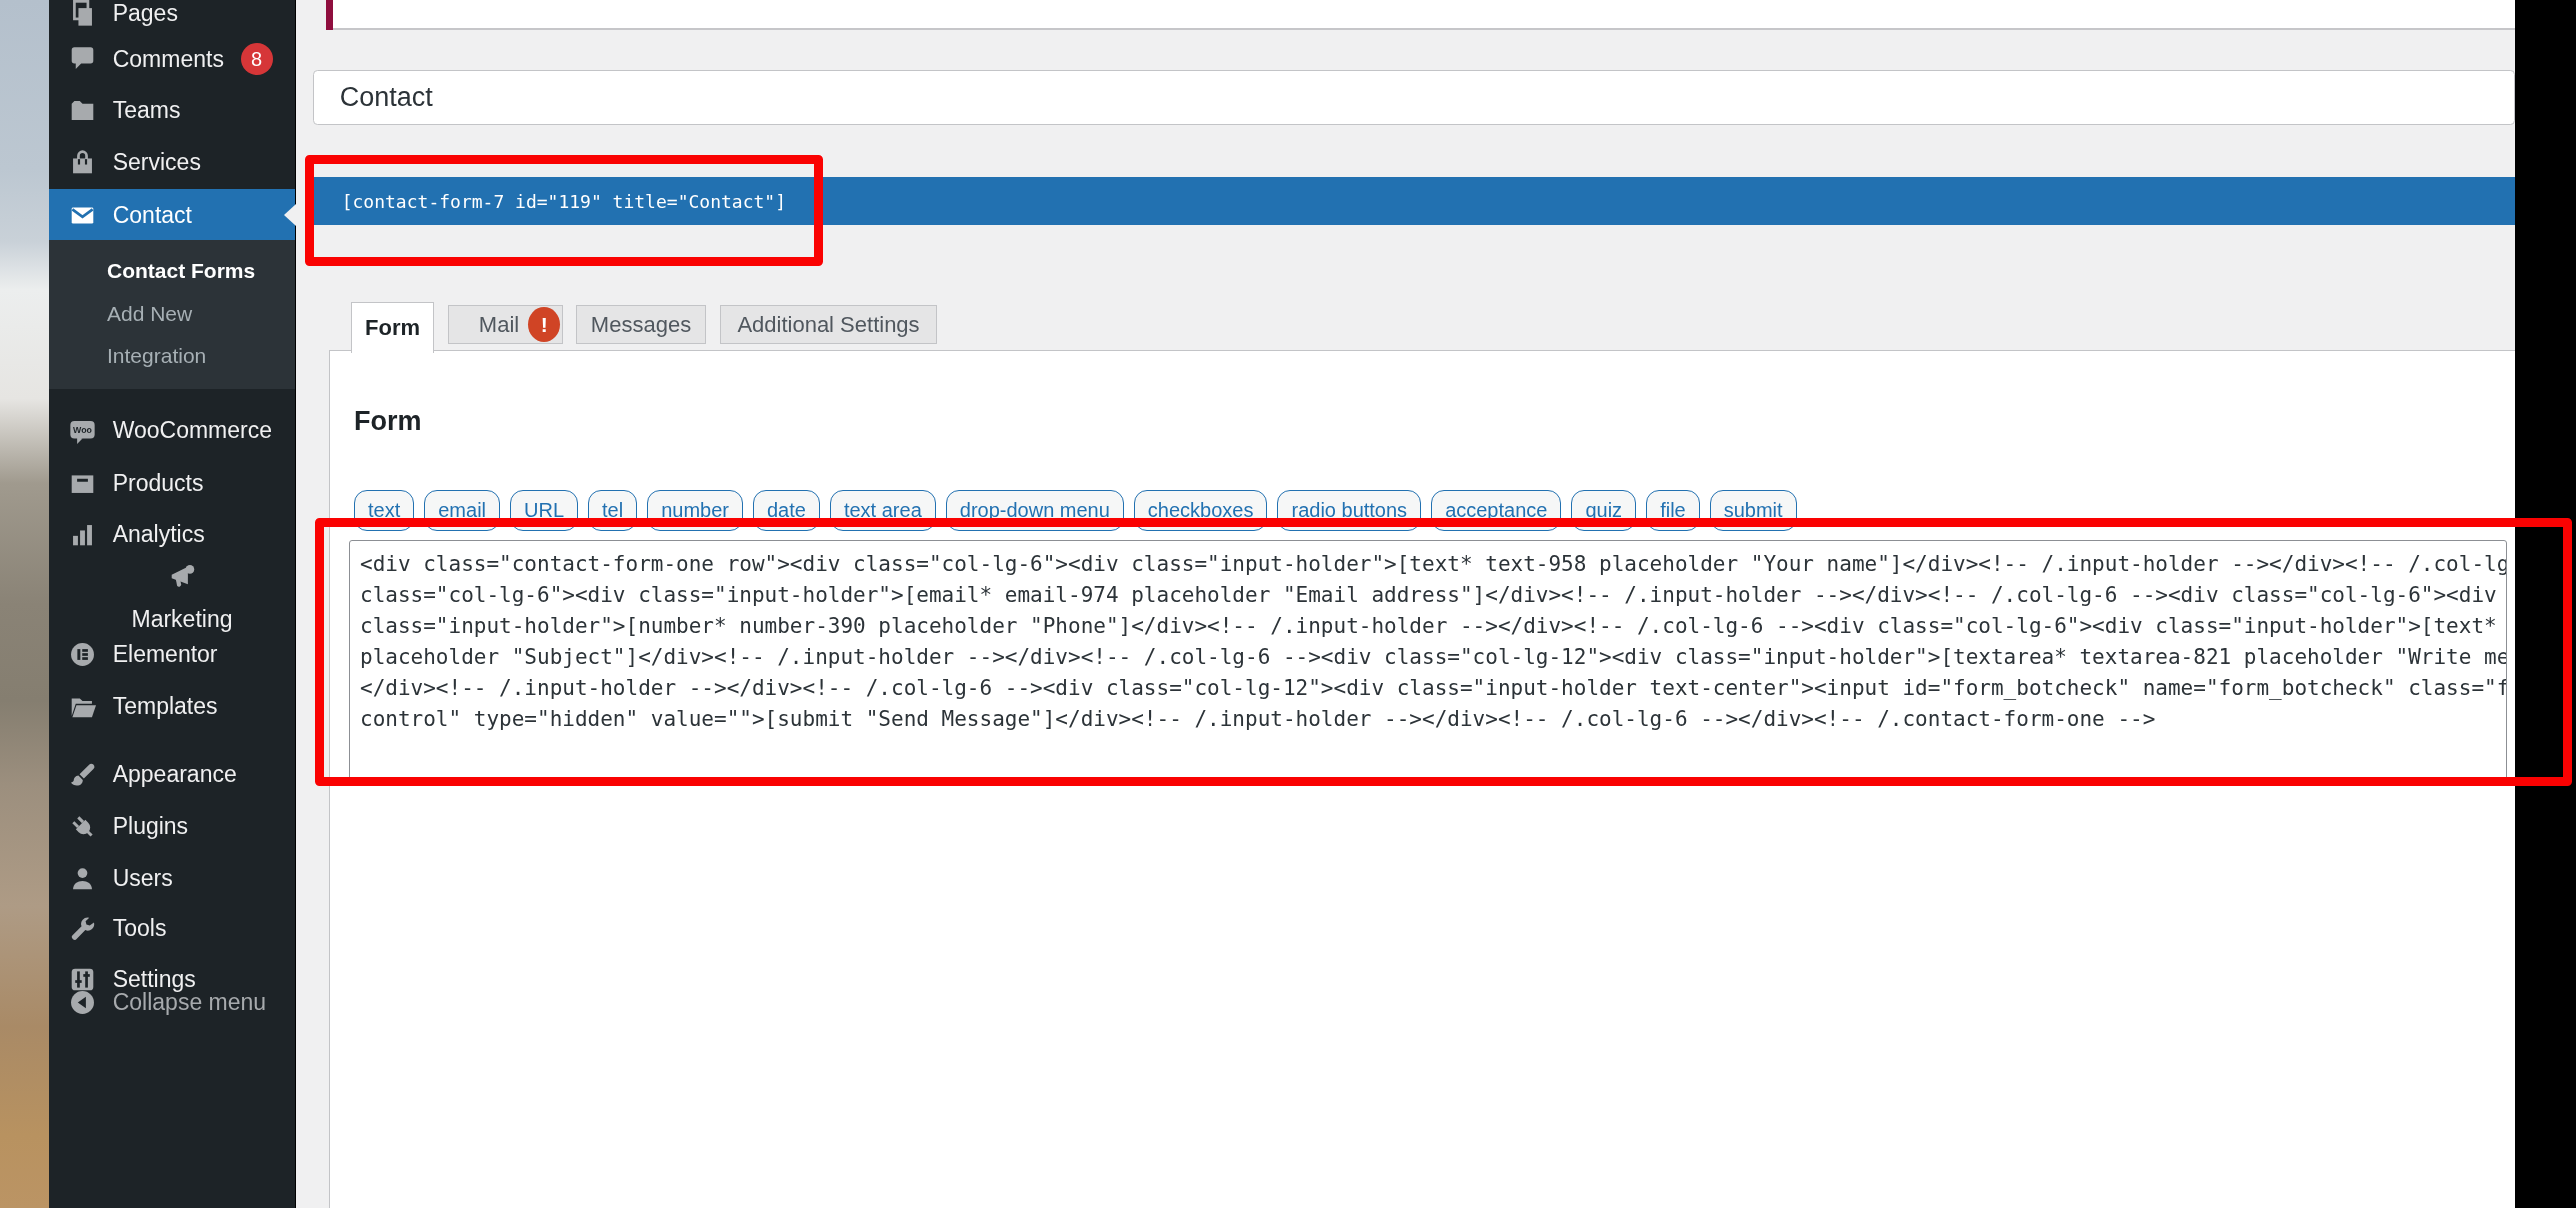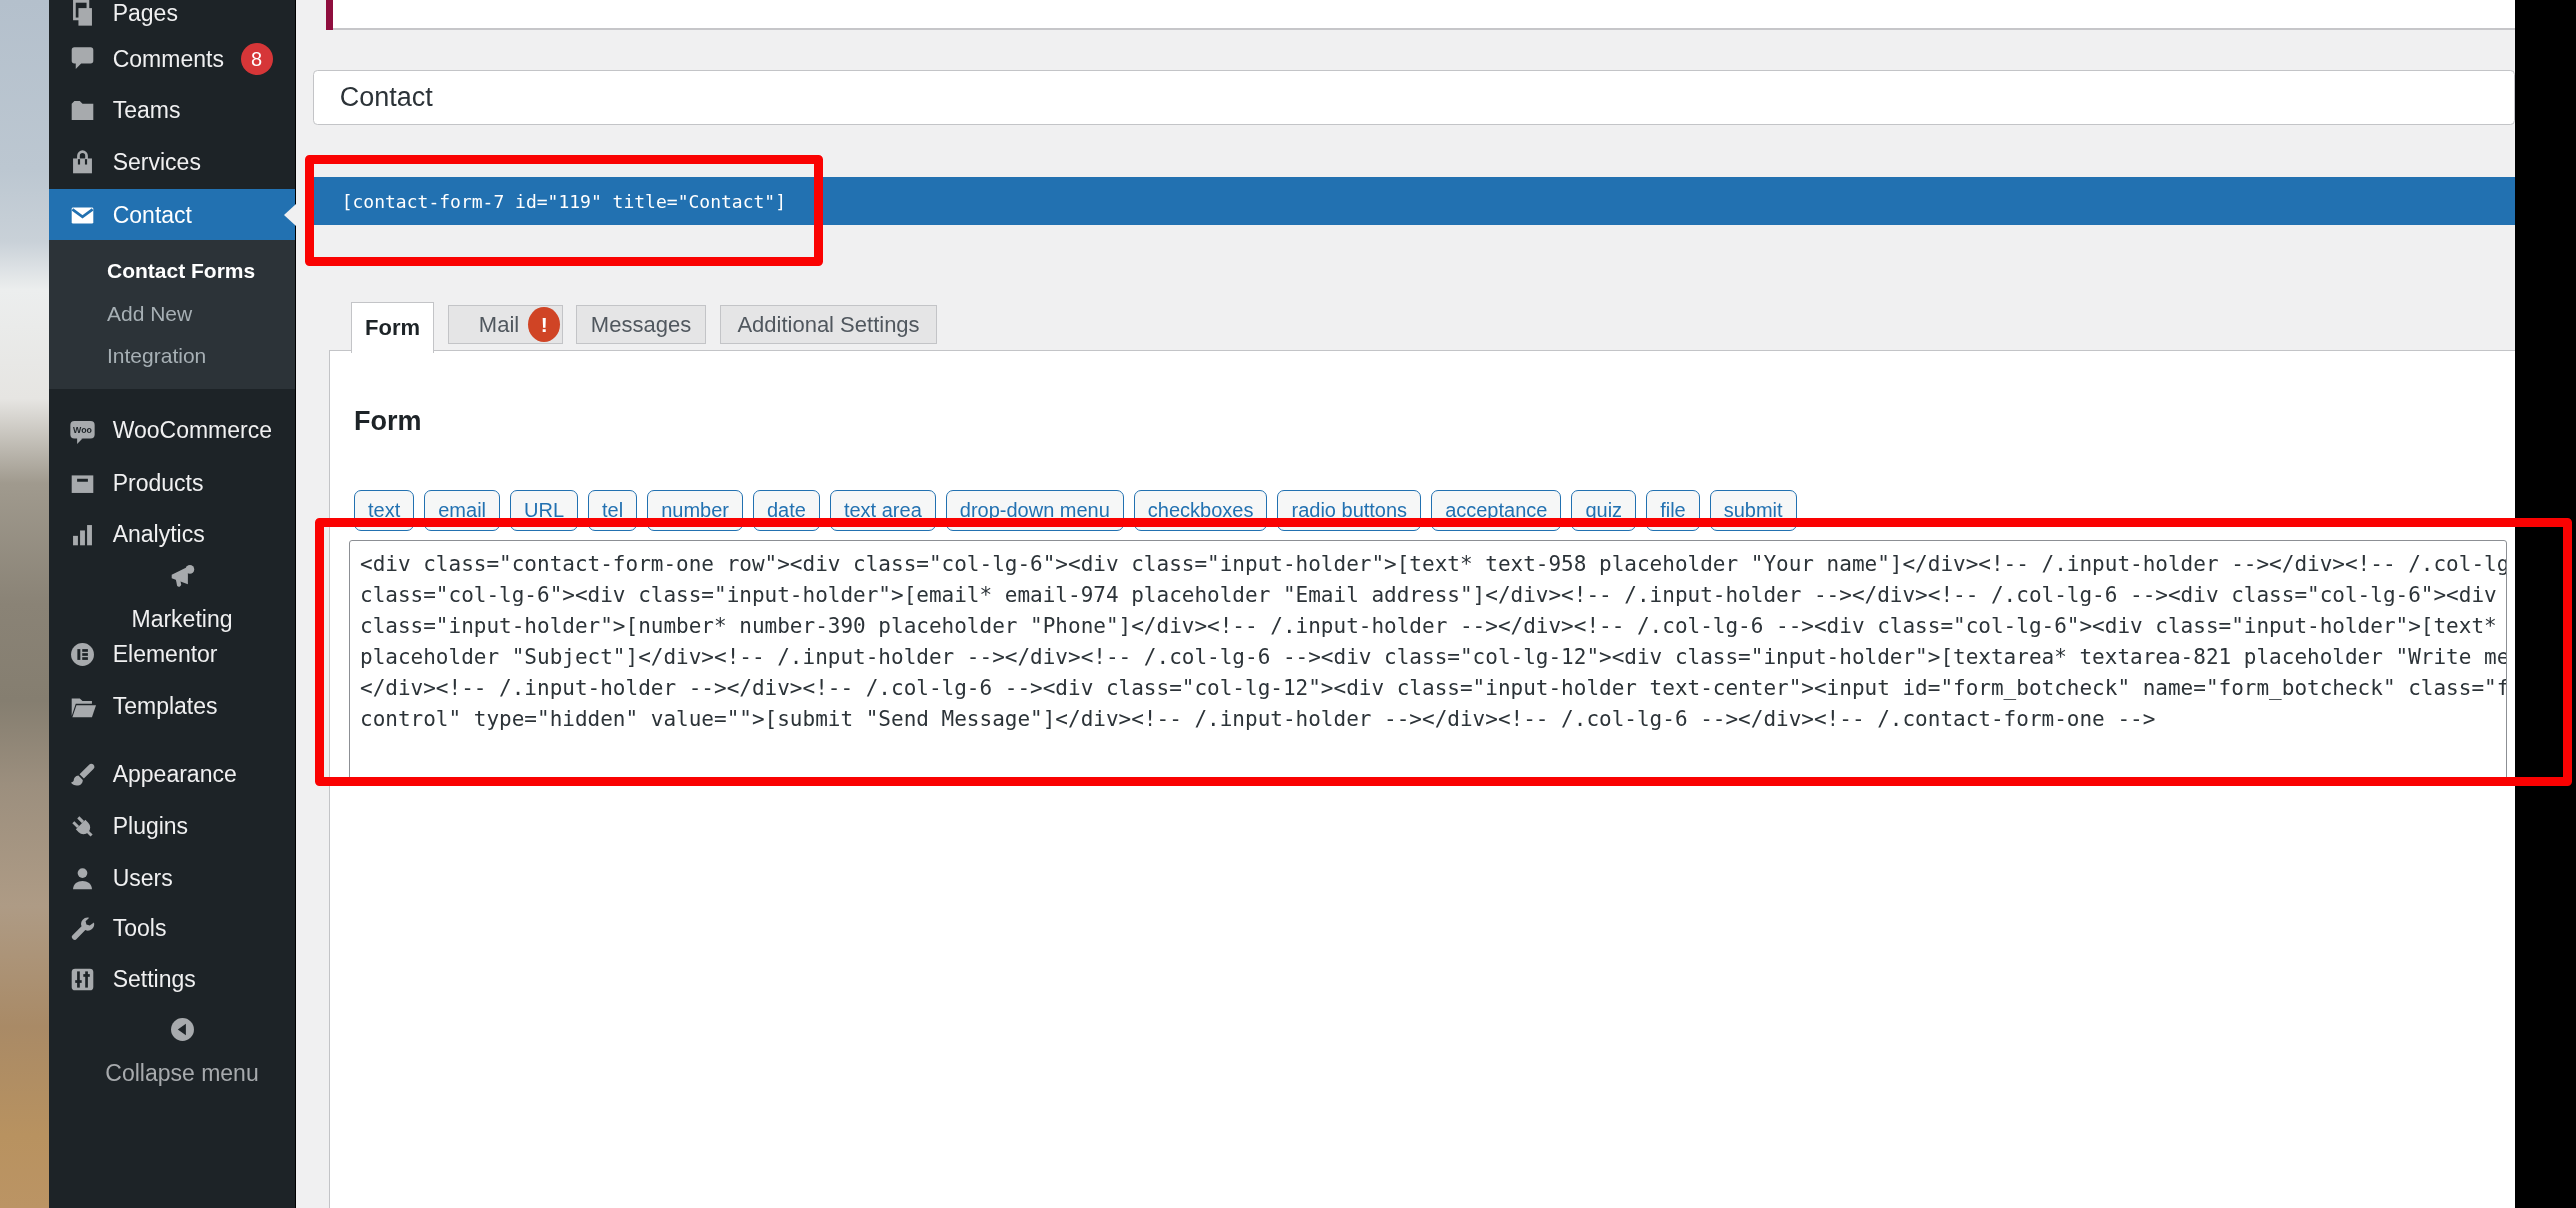--- a/index.html
+++ b/index.html
@@ -40,21 +40,21 @@
   #tab-messages { left:280px; width:130px; }
   #tab-additional { left:424px; width:217px; }
   .alert-badge { width:32px; height:35px; border-radius:50%; background:#d04425; color:#fff; font-weight:bold; font-size:21px; display:flex; align-items:center; justify-content:center; }
 
   
   #panel { position:absolute; left:33px; top:350px; width:2186px; height:858px; background:#fff; border-top:1.5px solid #c3c4c7; border-left:1.5px solid #c3c4c7; }
   #form-heading { position:absolute; left:24px; top:55px; font-size:27px; font-weight:600; color:#1d2327; }
   #form-desc { position:absolute; left:24px; top:100px; font-size:20px; color:#3c434a; }
   #form-desc a { color:#2271b1; text-decoration:underline; cursor:pointer; }
   #tag-row { position:absolute; left:24px; top:139px; display:flex; gap:10px; }
-  .tag-btn { height:41px; padding:0 13px; display:flex; align-items:center; background:#f6f7f7; border:1.5px solid #2271b1; border-radius:7px; color:#2271b1; font-size:20px; white-space:nowrap; cursor:pointer; }
+  .tag-btn { height:41px; padding:0 13px; display:flex; align-items:center; background:#f6f7f7; border:1.5px solid #2271b1; border-radius:13px; color:#2271b1; font-size:20px; white-space:nowrap; cursor:pointer; }
   #code-box { position:absolute; left:19px; top:189px; width:2158px; height:244px; background:#fff; border:1.5px solid #8c8f94; border-radius:3px; padding:8.3px 0 0 10px; overflow:hidden; cursor:text; }
   .code-line { font-family:"DejaVu Sans Mono",monospace; font-size:21px; line-height:31px; height:31px; color:#2c3338; white-space:pre; overflow:hidden; }
 
   
   .annotation { position:absolute; border:9px solid #fa0202; border-radius:4.5px; z-index:10; pointer-events:none; }
   #annot-shortcode { left:305px; top:155px; width:518px; height:111px; }
   #annot-template { left:315px; top:518px; width:2257px; height:268px; }
 
   svg .ic { fill:#a7aaad; }
 </style>
@@ -208,21 +208,21 @@
       <svg viewBox="0 0 20 20">
           <rect class="ic" x="2" y="2" width="16" height="16" rx="2.5"></rect>
           <rect x="6" y="4" width="2" height="12" fill="#1d2327"></rect>
           <rect x="4.6" y="10.5" width="4.8" height="2" fill="#1d2327"></rect>
           <rect x="12" y="4" width="2" height="12" fill="#1d2327"></rect>
           <rect x="10.6" y="6" width="4.8" height="2" fill="#1d2327"></rect>
         </svg>
       <span>Settings</span>
     </div>
 
-    <div class="mi dim" style="top:1016px;flex-direction:column;">
+    <div class="mi dim" style="top:977px;">
       <svg viewBox="0 0 20 20">
           <circle class="ic" cx="10" cy="10" r="8.5"></circle>
           <path d="M12.5 5.8L6.5 10l6 4.2z" fill="#1d2327"></path>
         </svg>
       <span>Collapse menu</span>
     </div>
   </div>
 
   <div id="content">
 

